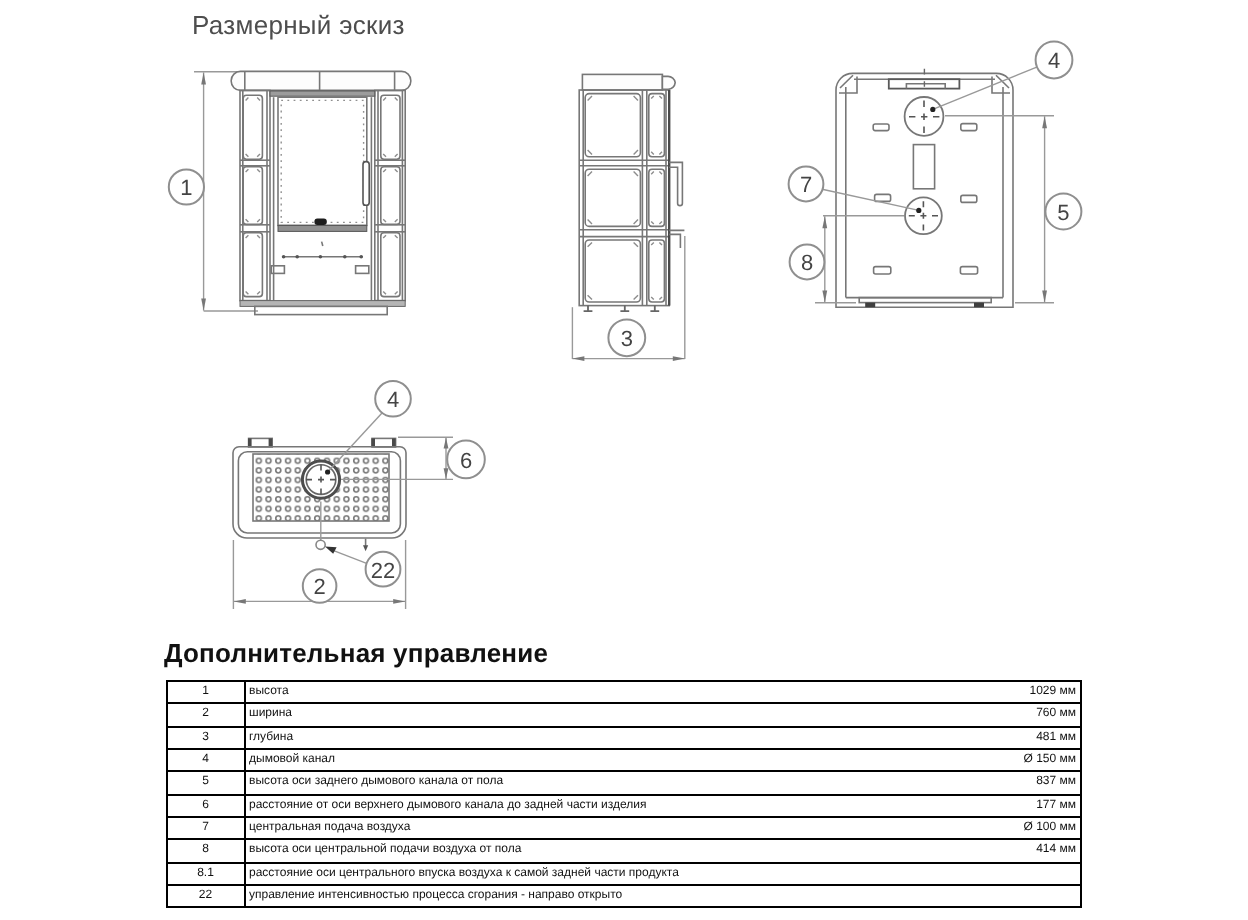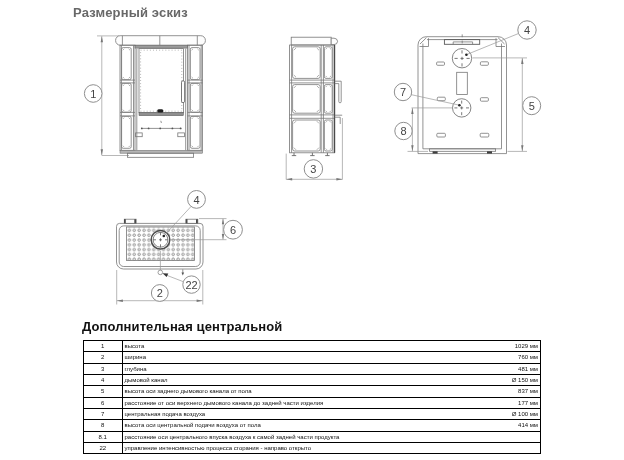--- a/index.html
+++ b/index.html
@@ -1,18 +1,18 @@
 <!DOCTYPE html>
 <html><head>
 <meta charset="utf-8">
 <style>
   html,body{margin:0;padding:0;}
   html{filter:grayscale(1);}
   body{width:624px;height:460px;background:#fff;font-family:"Liberation Sans",sans-serif;position:relative;overflow:hidden;}
-  .t1{position:absolute;left:73px;top:5px;font-size:13px;font-weight:bold;color:#ef4444;letter-spacing:0.15px;}
+  .t1{position:absolute;left:96px;top:5px;font-size:13px;font-weight:normal;color:#1d4ed8;letter-spacing:0.15px;}
   .t2{position:absolute;left:82px;top:319px;font-size:13px;font-weight:bold;color:#111;letter-spacing:0.1px;}
   svg{position:absolute;left:0;top:0;}
   table.info{position:absolute;left:83px;top:340px;border-collapse:collapse;table-layout:fixed;width:458px;}
   table.info td{border:1px solid #000;font-size:6px;color:#111;padding:0 2px;height:10.34px;line-height:10.34px;white-space:nowrap;overflow:hidden;}
   table.info td.n{width:37px;text-align:center;padding:0;}
   table.info td.d{width:334px;border-right:none;}
   table.info td.v{width:70px;text-align:right;border-left:none;}
 </style>
 </head>
 <body>
@@ -367,21 +367,21 @@
 <polygon points="202.6,300.7 196.6,299.5 196.6,301.9"></polygon>
 </g>
 
 <g>
       <circle cx="159.8" cy="293" r="8.4" fill="#fff" stroke="#8f8f8f" stroke-width="1"></circle>
 <text x="159.8" y="297.2" font-size="11" fill="#444" text-anchor="middle">2</text>
     </g>
 
 </svg>
 
-<div class="t2">Дополнительная центральной</div>
+<div class="t2">Дополнительная управление</div>
 
 <table class="info">
 <tbody>
       <tr>
         <td class="n">1</td>
         <td class="d">высота</td>
         <td class="v">1029 мм</td>
       </tr>
 <tr>
         <td class="n">2</td>

